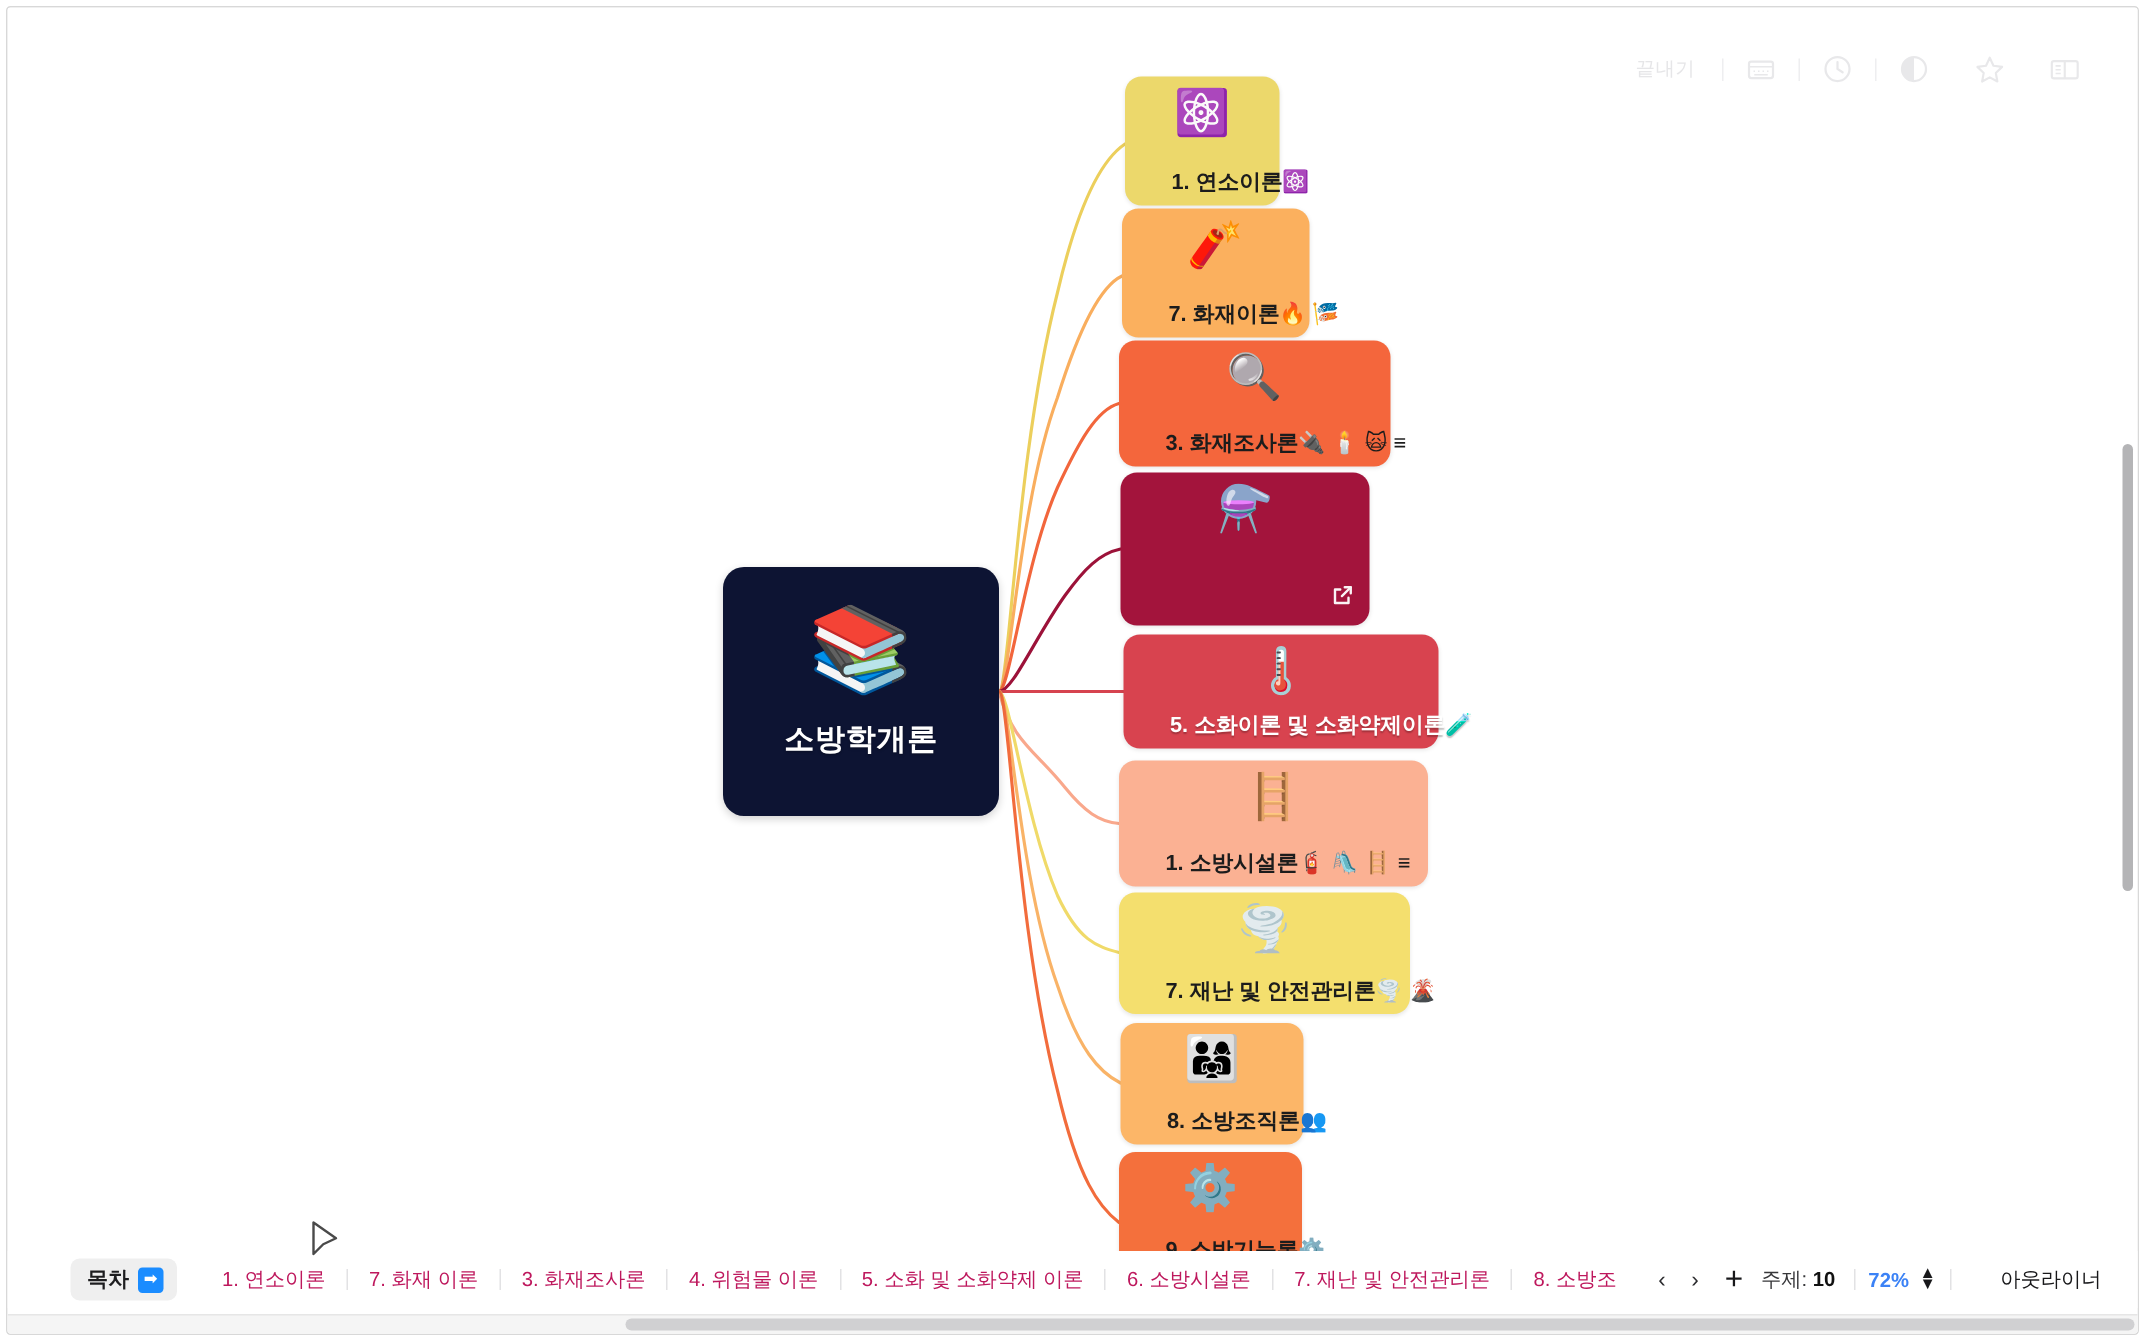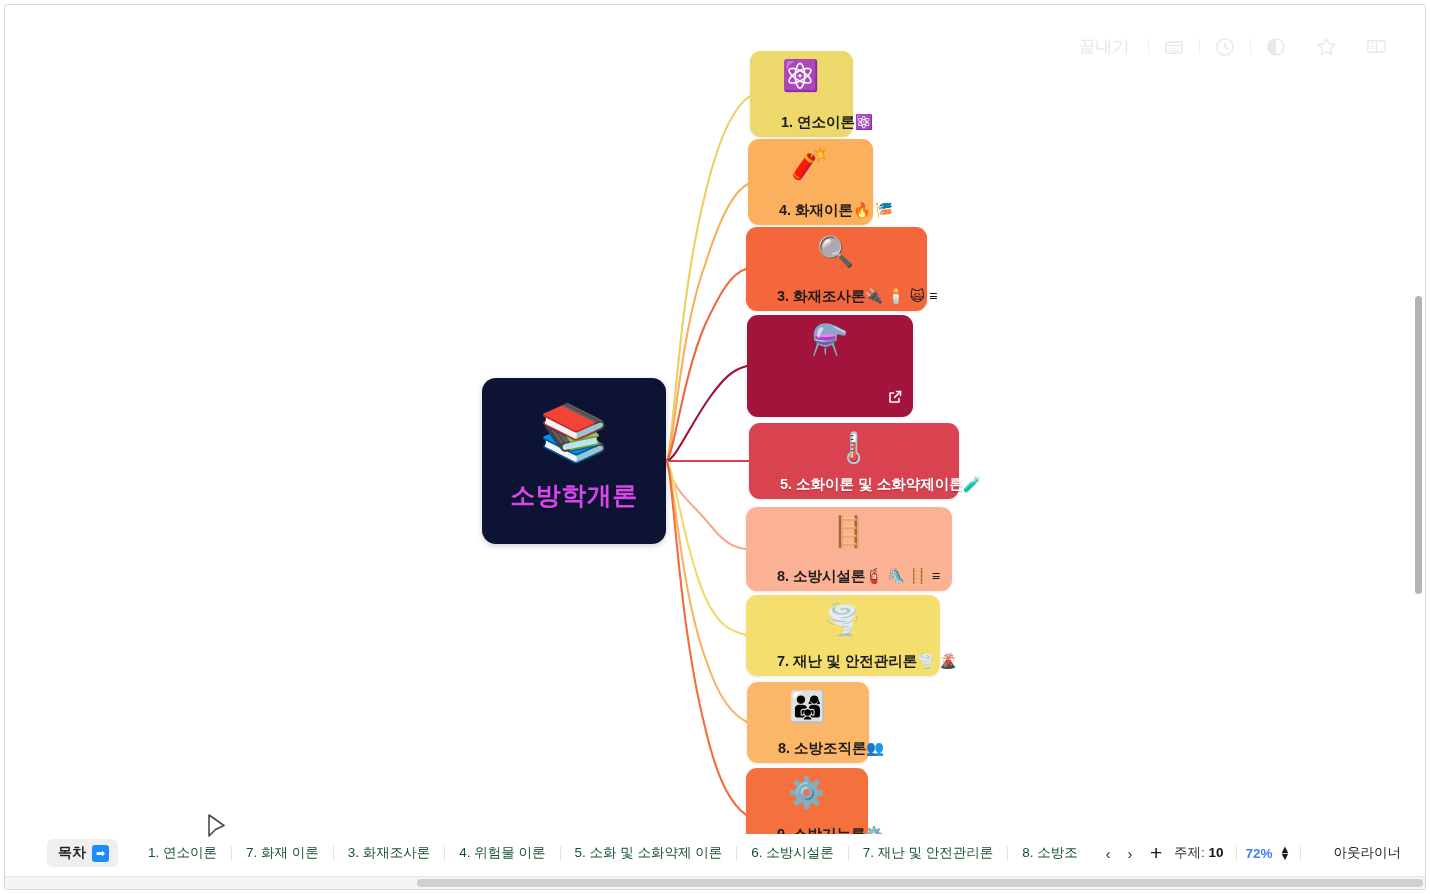--- a/index.html
+++ b/index.html
@@ -43,21 +43,21 @@
   
   #top-toolbar {
     position: absolute;
     right: 32px; top: 26px;
     display: flex;
     align-items: center;
     gap: 0px;
     z-index: 40;
   }
   #top-toolbar .tb-text {
-    font-size: 17px;
+    font-size: 13px;
     color: #e6e6e8;
     letter-spacing: 0.2px;
     padding: 4px 10px;
     white-space: nowrap;
   }
   #top-toolbar .tb-icon {
     width: 34px; height: 30px;
     display: flex; align-items: center; justify-content: center;
     color: #e8e8ea;
   }
@@ -84,22 +84,22 @@
     padding-top: 19px;
     z-index: 20;
   }
   #central-node .c-emoji {
     font-size: 56px;
     line-height: 1;
     height: 72px;
     display: flex; align-items: center; justify-content: center;
   }
   #central-node .c-title {
-    color: #d946ef;
-    font-size: 25px;
+    color: #ffffff;
+    font-size: 20px;
     font-weight: bold;
     letter-spacing: 0.5px;
     margin-top: 10px;
     text-shadow: 0 1px 2px rgba(0,0,0,0.35);
   }
 
   
   .node {
     position: absolute;
     border-radius: 11px;
@@ -169,21 +169,21 @@
     font-size: 11px;
     line-height: 1;
   }
   #chapter-list {
     display: flex;
     align-items: center;
     margin-left: 16px;
     overflow: hidden;
   }
   #chapter-list .chap {
-    color: #14532d;
+    color: #be185d;
     padding: 0 14px;
     white-space: nowrap;
     font-size: 13.5px;
   }
   #chapter-list .chap-sep {
     width: 1px; height: 14px;
     background: #e2e2e4;
   }
   #bottom-right {
     margin-left: auto;
@@ -306,21 +306,21 @@
         <div class="c-title">소방학개론</div>
       </div>
 
       <div class="node light" style="left:745px; top:46px; width:103px; height:86px; background:#ecd86b;">
         <div class="n-emoji">⚛️</div>
         <div class="n-label">1. 연소이론⚛️</div>
       </div>
 
       <div class="node light" style="left:743px; top:134px; width:125px; height:86px; background:#fbb05e;">
         <div class="n-emoji">🧨</div>
-        <div class="n-label">4. 화재이론🔥 🎏</div>
+        <div class="n-label">7. 화재이론🔥 🎏</div>
       </div>
 
       <div class="node light" style="left:741px; top:222px; width:181px; height:84px; background:#f4663c;">
         <div class="n-emoji">🔍</div>
         <div class="n-label">3. 화재조사론🔌 🕯️ 🙀 ≡</div>
       </div>
 
       <div class="node dark" style="left:742px; top:310px; width:166px; height:102px; background:#a3143c;">
         <div class="n-emoji">⚗️</div>
         <span class="n-ext">
@@ -332,21 +332,21 @@
         </span>
       </div>
 
       <div class="node dark" style="left:744px; top:418px; width:210px; height:76px; background:#d8434f;">
         <div class="n-emoji">🌡️</div>
         <div class="n-label">5. 소화이론 및 소화약제이론🧪</div>
       </div>
 
       <div class="node light" style="left:741px; top:502px; width:206px; height:84px; background:#fbb193;">
         <div class="n-emoji">🪜</div>
-        <div class="n-label">8. 소방시설론🧯 🛝 🪜 ≡</div>
+        <div class="n-label">1. 소방시설론🧯 🛝 🪜 ≡</div>
       </div>
 
       <div class="node light" style="left:741px; top:590px; width:194px; height:81px; background:#f4df6e;">
         <div class="n-emoji">🌪️</div>
         <div class="n-label">7. 재난 및 안전관리론🌪️ 🌋</div>
       </div>
 
       <div class="node light" style="left:742px; top:677px; width:122px; height:81px; background:#fcb668;">
         <div class="n-emoji">👨‍👩‍👧</div>
         <div class="n-label">8. 소방조직론👥</div>

